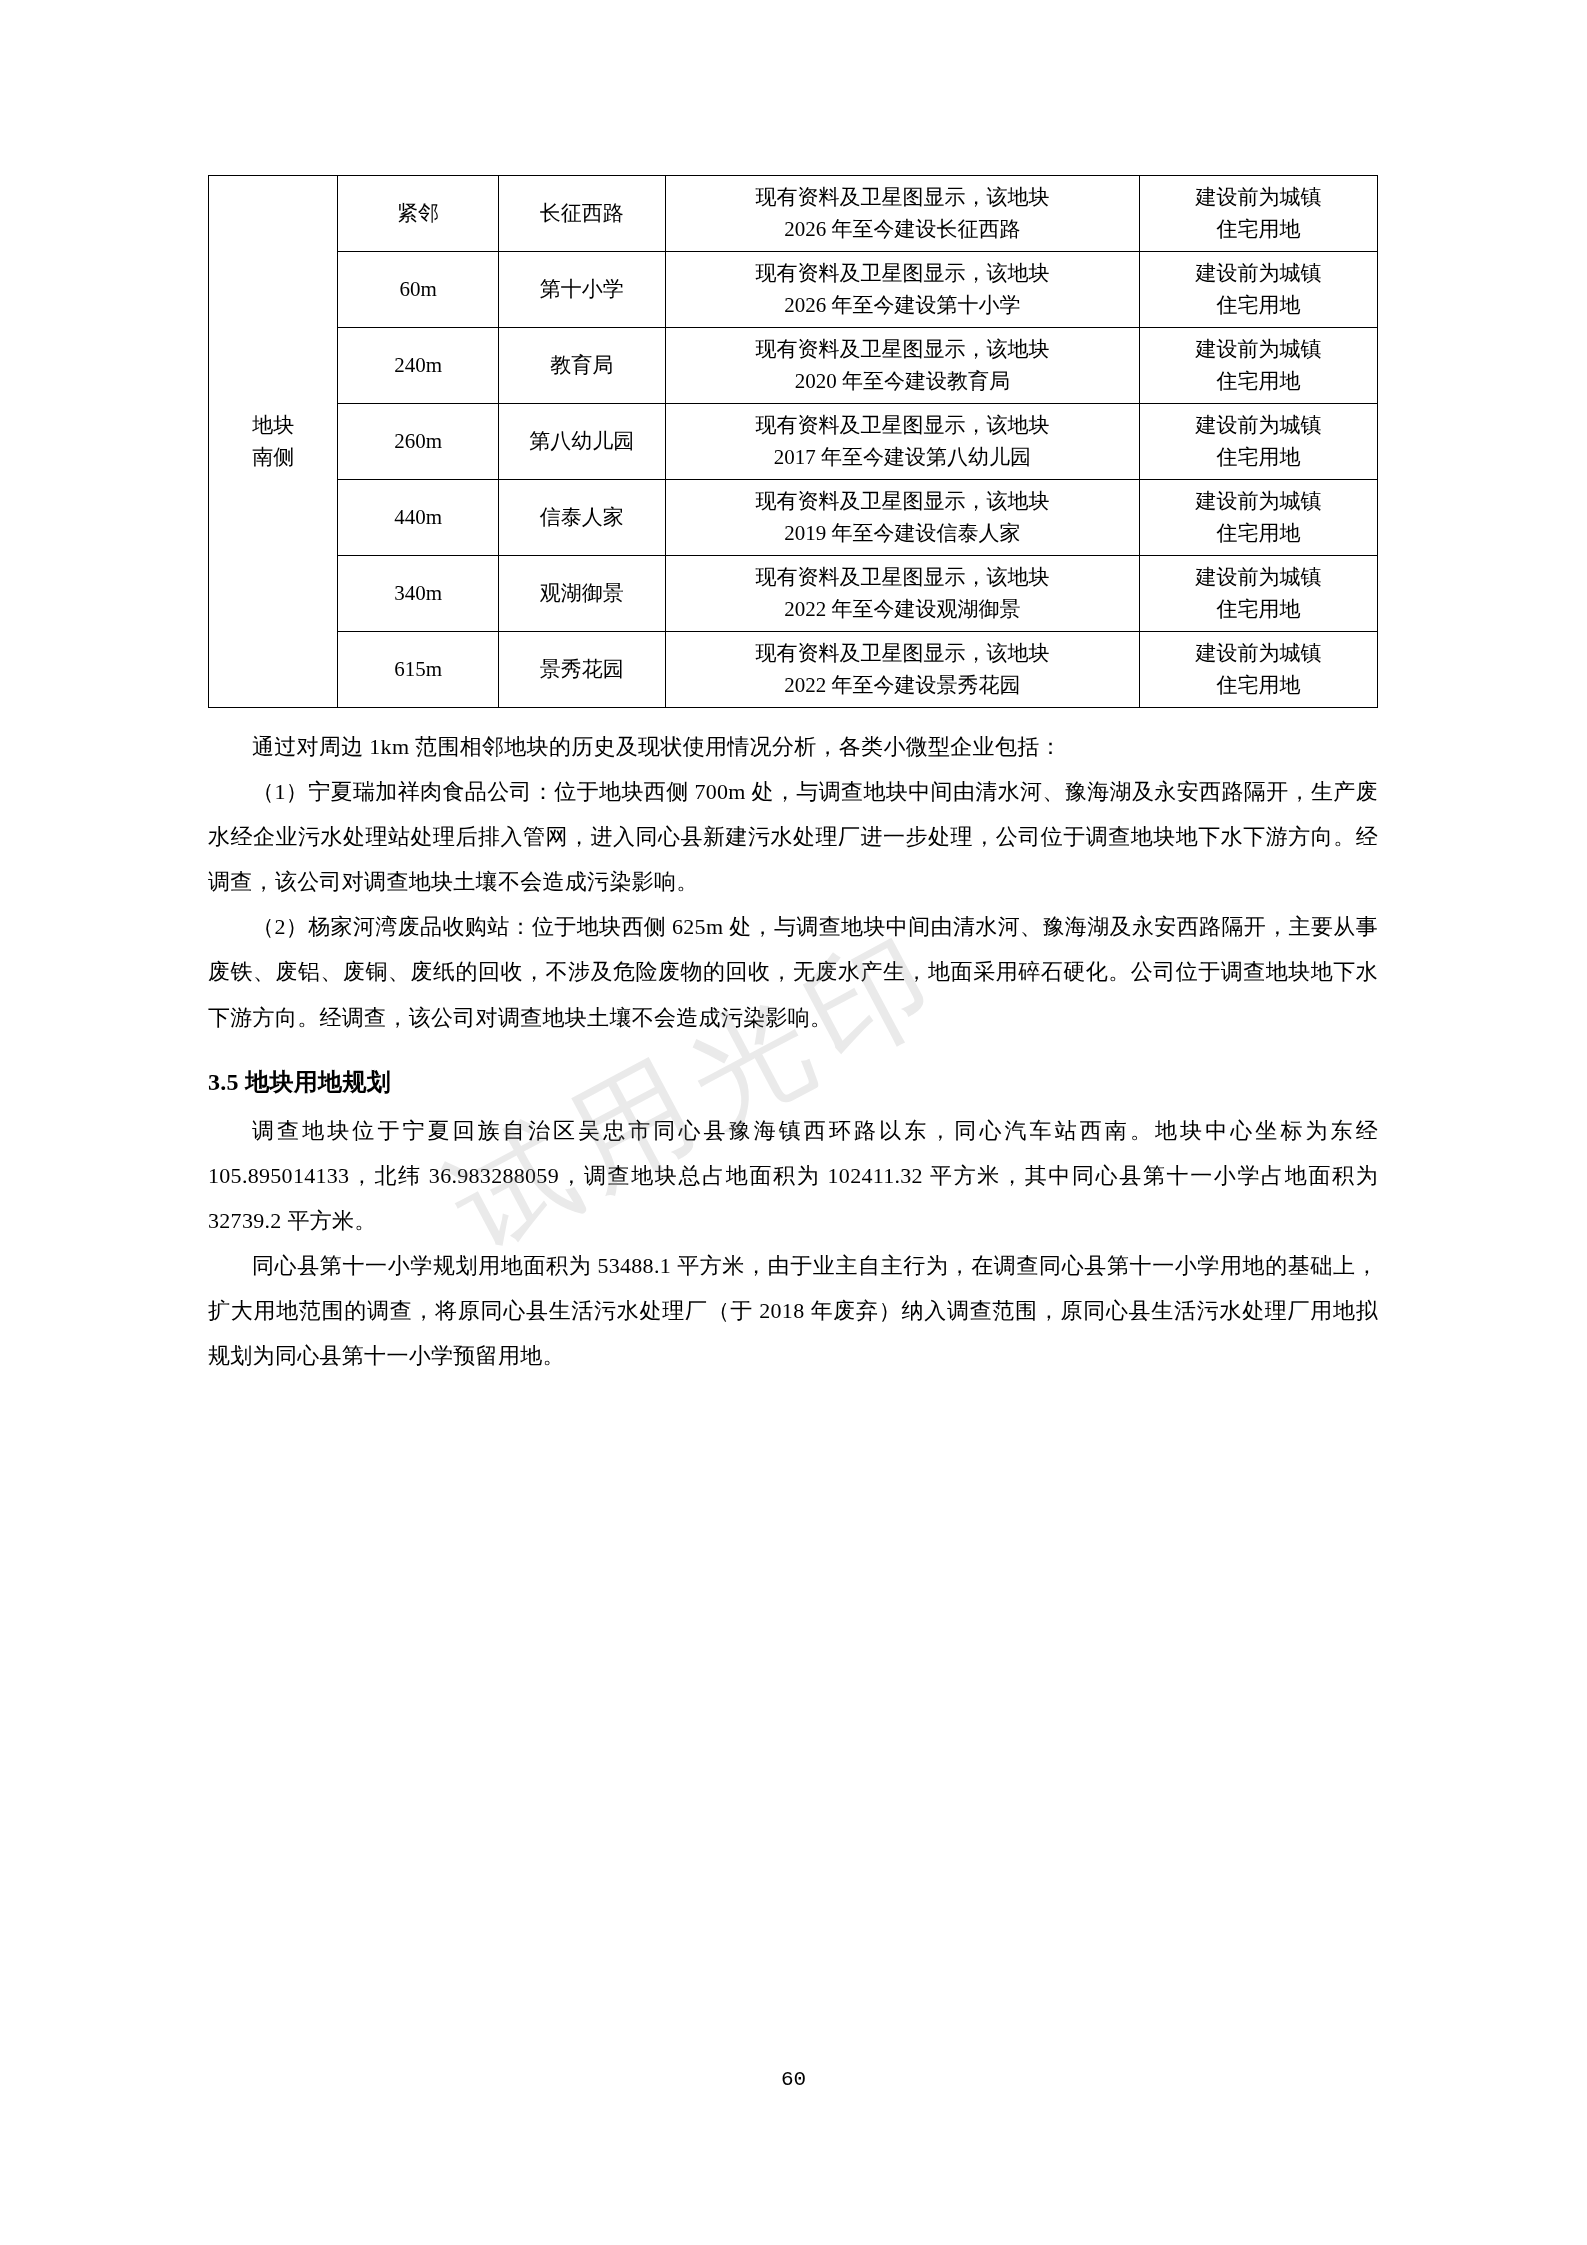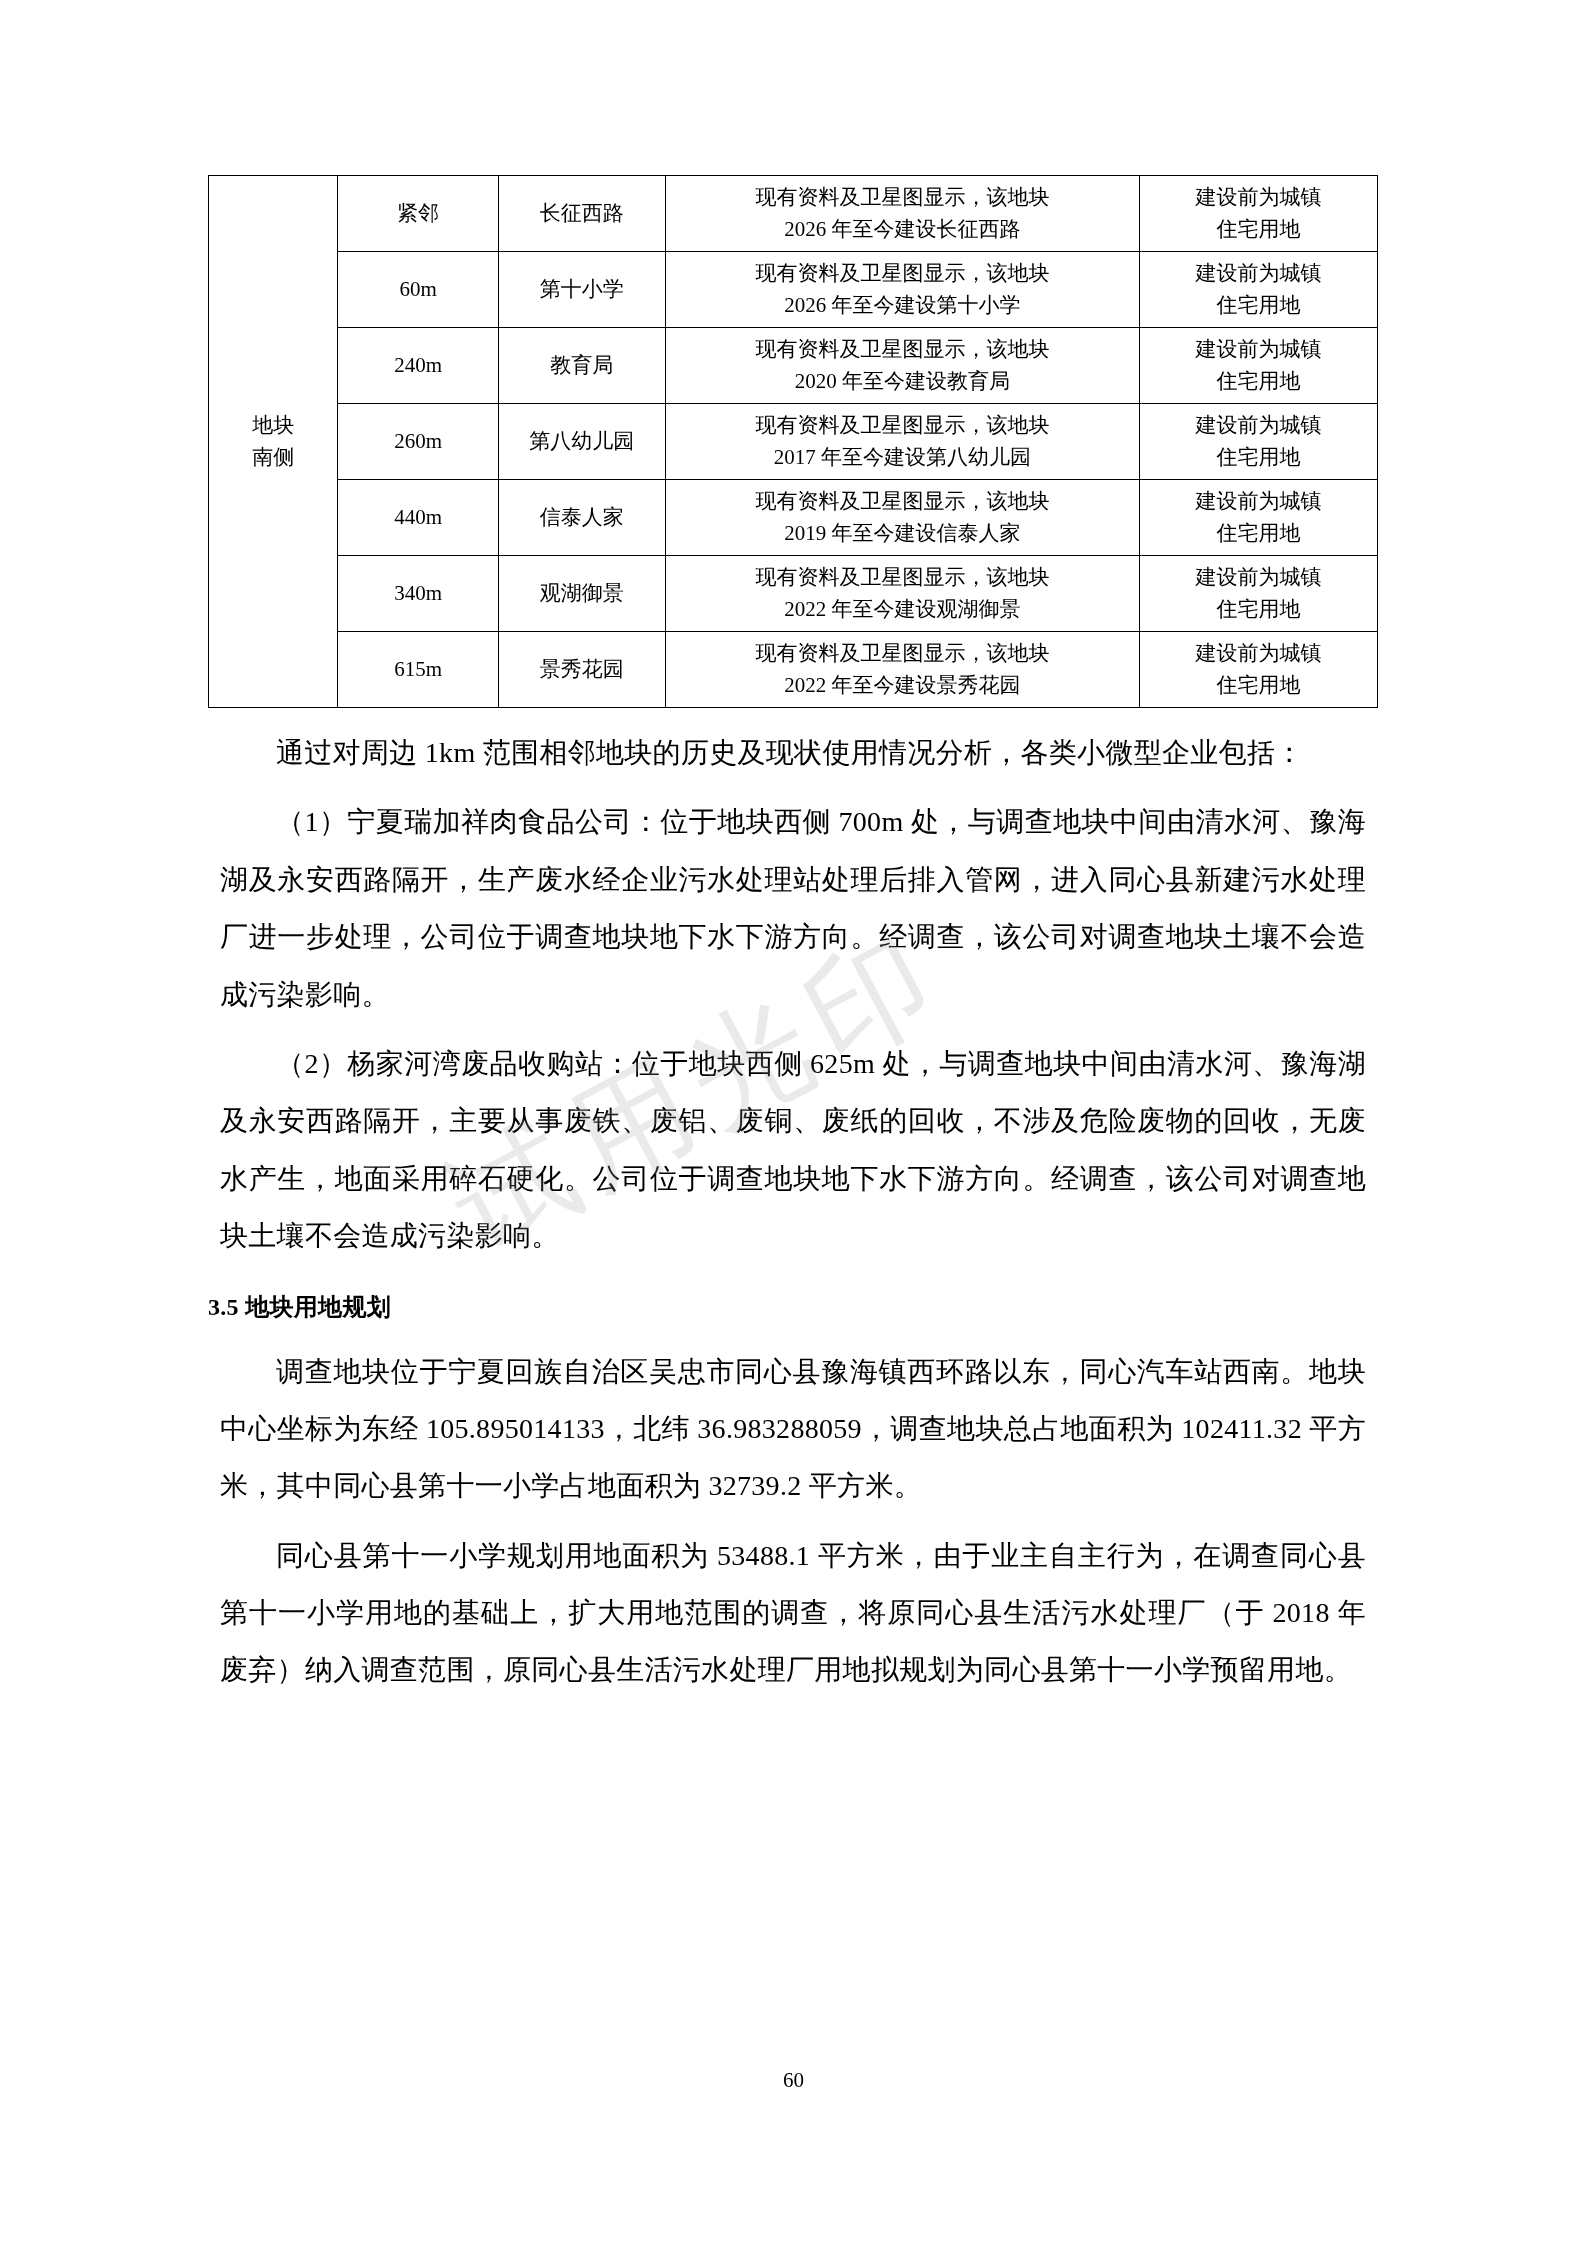--- a/index.html
+++ b/index.html
@@ -43,23 +43,23 @@
   }
   td.col-side { width: 108px; }
   td.col-dist { width: 136px; }
   td.col-name { width: 142px; }
   td.col-desc { width: 420px; }
   td.col-prev { width: 206px; }
   .desc-line { display: block; }
 
   
   p.para {
-    margin: 12px;
+    margin: 0;
     text-indent: 2em;
-    font-size: 28px;
+    font-size: 22px;
     line-height: 2.05;
     text-align: justify;
     text-justify: inter-ideograph;
     letter-spacing: 0.3px;
   }
   p.para.first { margin-top: 16px; }
   .heading {
     margin: 18px 0 2px 0;
     font-size: 24px;
     font-weight: bold;
@@ -82,21 +82,21 @@
   }
 
   
   .page-number {
     position: absolute;
     left: 0;
     right: 0;
     top: 2068px;
     text-align: center;
     font-size: 21px;
-    font-family: Liberation Serif, serif;
+    font-family: Liberation Mono, monospace;
   }
 </style>
 </head>
 <body>
 
 <div class="page">
 
   <div class="content">
 
     <table class="land-table">

